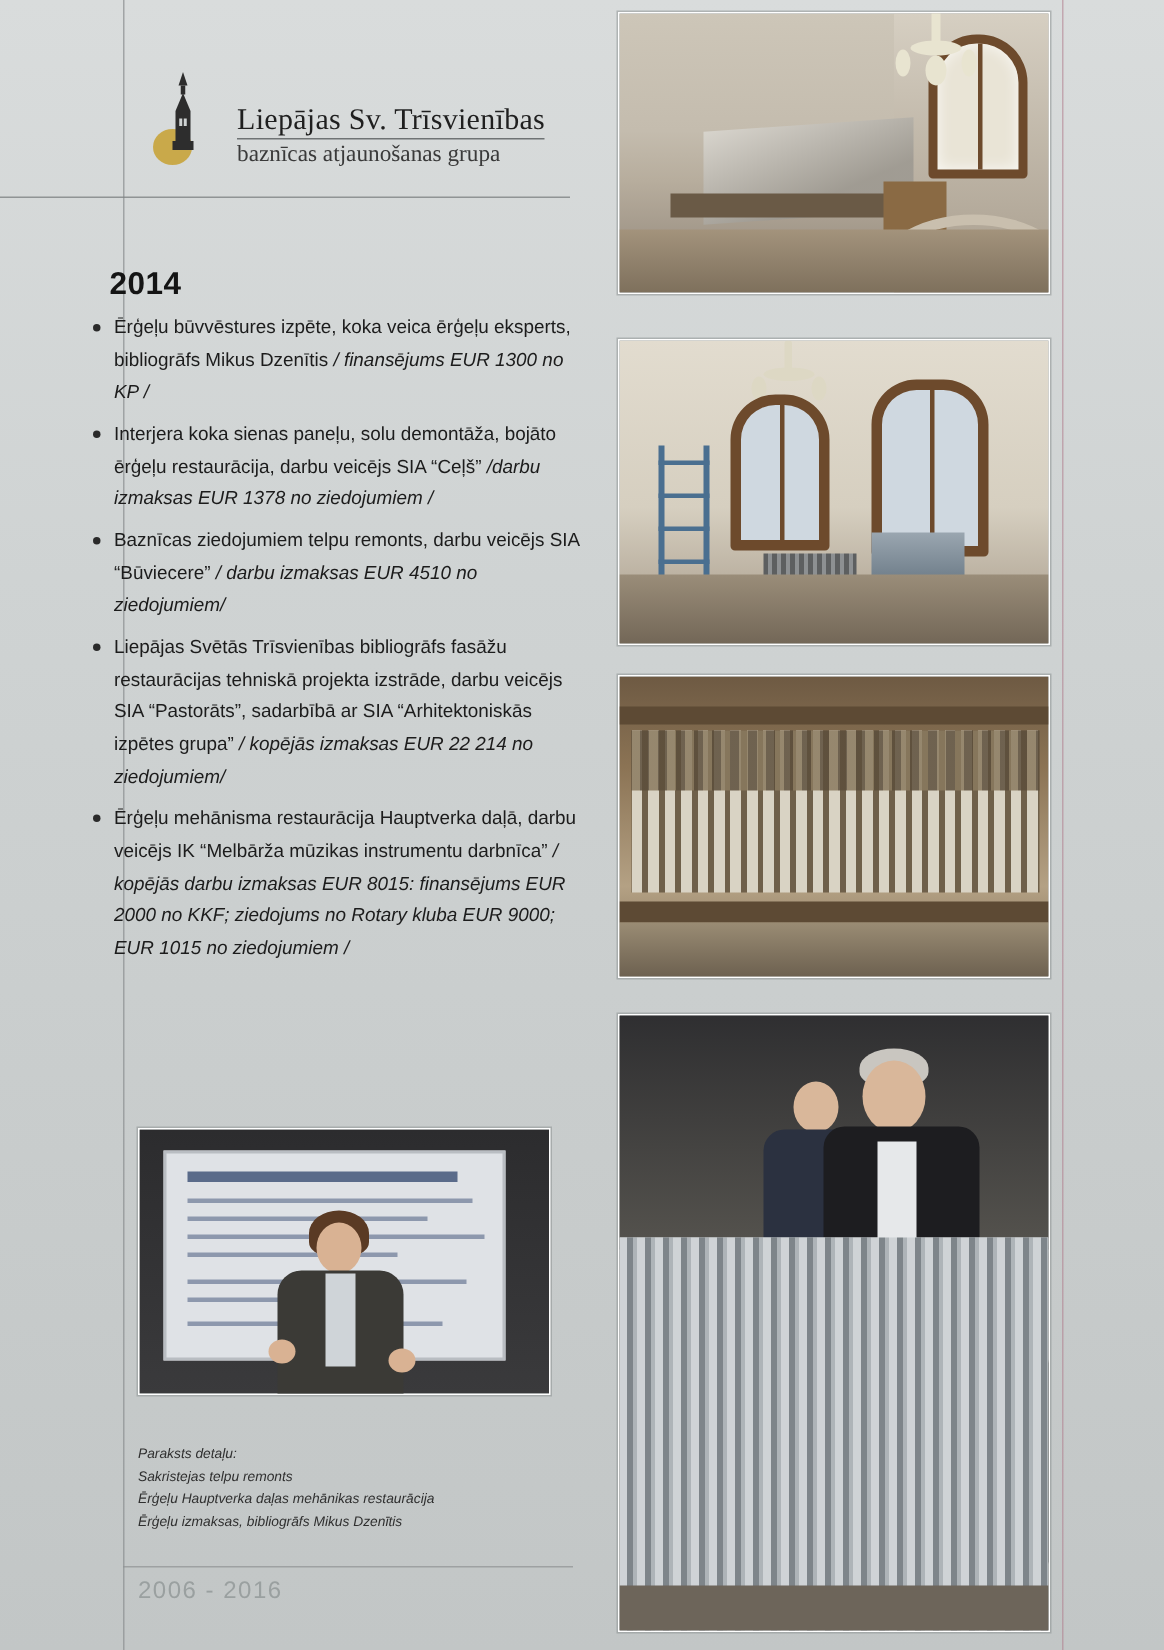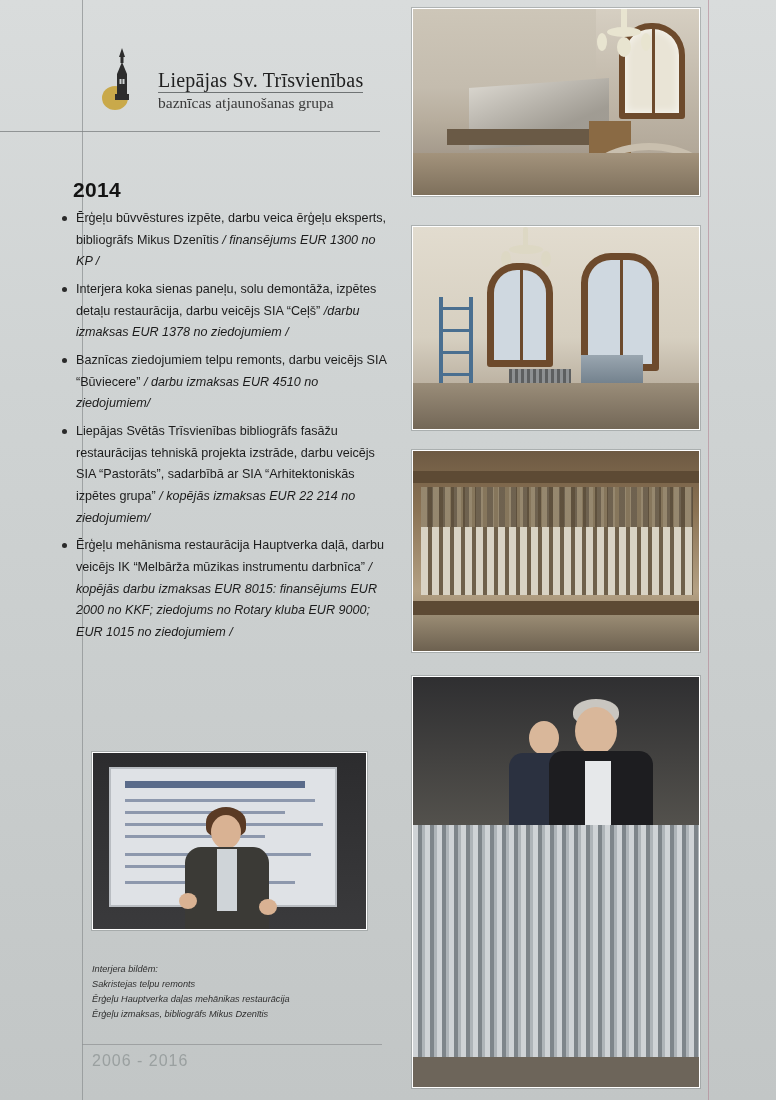--- a/index.html
+++ b/index.html
@@ -200,26 +200,26 @@
     <div class="logo-line1">Liepājas Sv. Trīsvienības</div>
     <div class="logo-line2">baznīcas atjaunošanas grupa</div>
   </div>
 </div>
 
 <div class="year">2014</div>
 
 <div class="list">
   <div class="item">
     <span class="bullet"></span>
-    <span>Ērģeļu būvvēstures izpēte, darbu veica ērģeļu eksperts, bibliogrāfs Mikus Dzenītis</span>
+    <span>Ērģeļu būvvēstures izpēte, koka veica ērģeļu eksperts, bibliogrāfs Mikus Dzenītis</span>
     <span class="em">/ finansējums  EUR 1300 no KP /</span>
   </div>
   <div class="item">
     <span class="bullet"></span>
-    <span>Interjera koka sienas paneļu, solu demontāža, izpētes detaļu restaurācija, darbu veicējs SIA “Ceļš”</span>
+    <span>Interjera koka sienas paneļu, solu demontāža, bojāto ērģeļu restaurācija, darbu veicējs SIA “Ceļš”</span>
     <span class="em">/darbu izmaksas EUR 1378 no ziedojumiem /</span>
   </div>
   <div class="item">
     <span class="bullet"></span>
     <span>Baznīcas ziedojumiem telpu remonts, darbu veicējs SIA “Būviecere”</span>
     <span class="em">/ darbu izmaksas EUR 4510 no ziedojumiem/</span>
   </div>
   <div class="item">
     <span class="bullet"></span>
     <span>Liepājas Svētās Trīsvienības bibliogrāfs fasāžu restaurācijas tehniskā projekta izstrāde, darbu veicējs SIA “Pastorāts”, sadarbībā ar SIA “Arhitektoniskās izpētes grupa”</span>
@@ -327,19 +327,19 @@
     <div class="man-head"></div>
     <div class="man-body"></div>
     <div class="man-shirt"></div>
     <div class="hand" style="left:86px;top:140px;"></div>
     <div class="hand" style="left:166px;top:146px;"></div>
   </div>
 
 </div>
 
 <div class="caption">
-  <div class="ctitle">Interjera bildēm:</div>
+  <div class="ctitle">Paraksts detaļu:</div>
   <div>Sakristejas telpu remonts</div>
   <div>Ērģeļu Hauptverka daļas mehānikas restaurācija</div>
   <div>Ērģeļu izmaksas, bibliogrāfs Mikus Dzenītis</div>
 </div>
 
 <div class="footer-years">2006 - 2016</div>
 
 </body></html>

